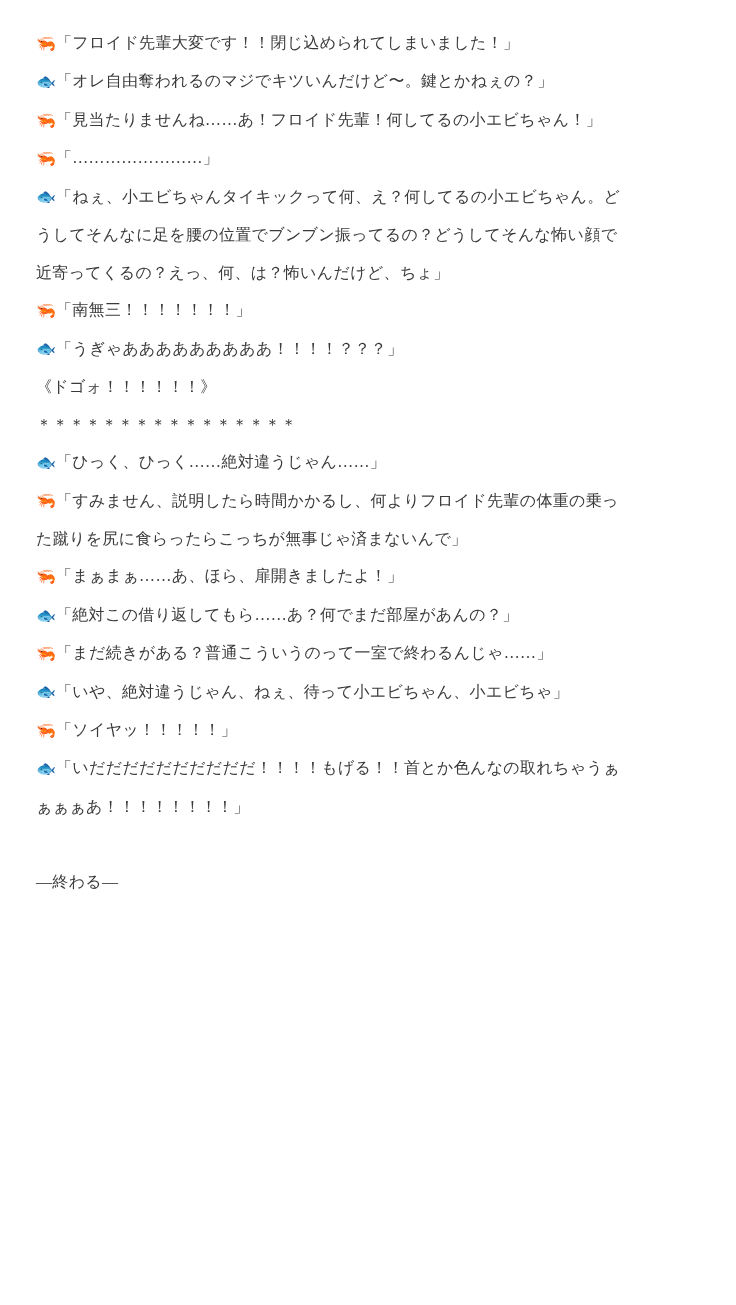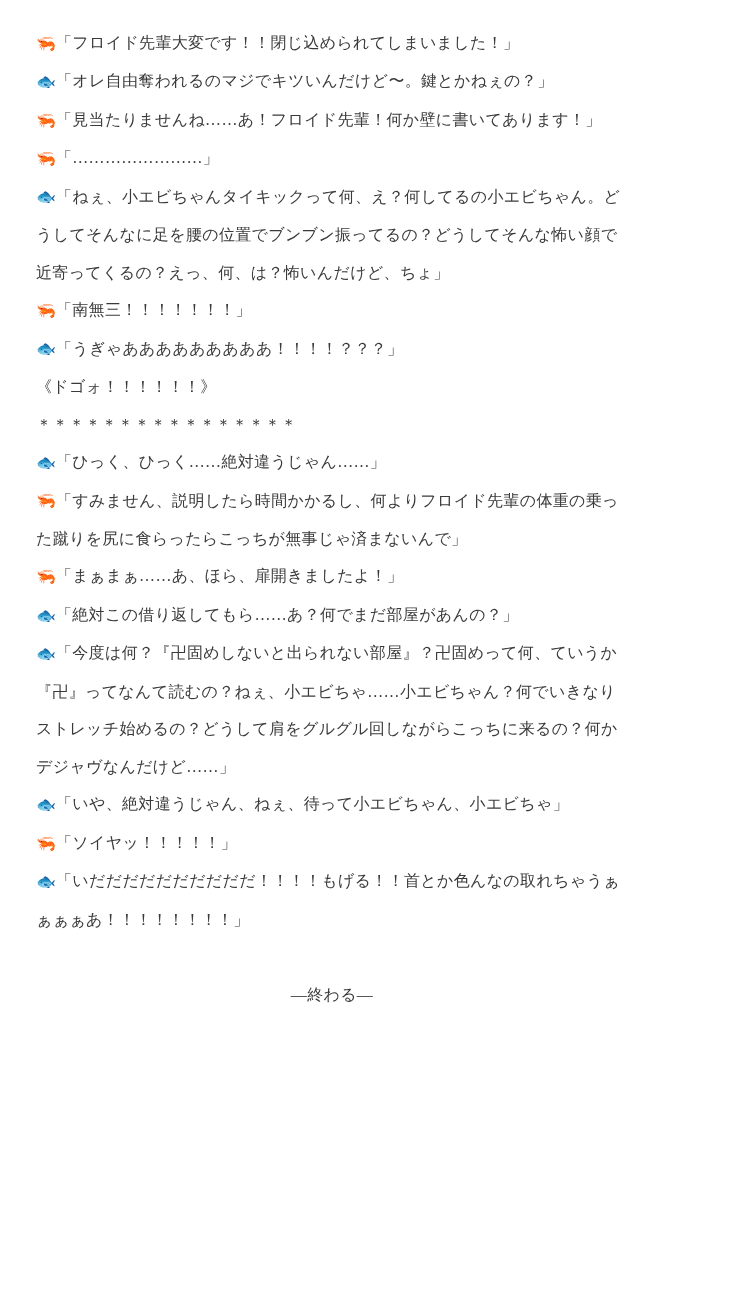--- a/index.html
+++ b/index.html
@@ -23,42 +23,41 @@
   }
   .icon {
     display: inline-block;
     width: 1.2em;
     text-align: center;
     margin-right: 0.05em;
     vertical-align: -0.05em;
   }
   .ending {
     margin-top: 2.35em;
-    text-align: center;
   }
 </style>
 </head>
 <body>
 
 <div class="page">
   <div id="lines-container">
       <div class="line"><span class="icon">🦐</span><span>「フロイド先輩大変です！！閉じ込められてしまいました！」</span></div>
       <div class="line"><span class="icon">🐟</span><span>「オレ自由奪われるのマジでキツいんだけど〜。鍵とかねぇの？」</span></div>
-      <div class="line"><span class="icon">🦐</span><span>「見当たりませんね……あ！フロイド先輩！何か壁に書いてあります！」</span></div>
+      <div class="line"><span class="icon">🦐</span><span>「見当たりませんね……あ！フロイド先輩！何してるの小エビちゃん！」</span></div>
       <div class="line"><span class="icon">🦐</span><span>「……………………」</span></div>
       <div class="line"><span class="icon">🐟</span><span>「ねぇ、小エビちゃんタイキックって何、え？何してるの小エビちゃん。どうしてそんなに足を腰の位置でブンブン振ってるの？どうしてそんな怖い顔で近寄ってくるの？えっ、何、は？怖いんだけど、ちょ」</span></div>
       <div class="line"><span class="icon">🦐</span><span>「南無三！！！！！！！」</span></div>
       <div class="line"><span class="icon">🐟</span><span>「うぎゃあああああああああ！！！！？？？」</span></div>
       <div class="line"><span>《ドゴォ！！！！！！》</span></div>
       <div class="line"><span>＊＊＊＊＊＊＊＊＊＊＊＊＊＊＊＊</span></div>
       <div class="line"><span class="icon">🐟</span><span>「ひっく、ひっく……絶対違うじゃん……」</span></div>
       <div class="line"><span class="icon">🦐</span><span>「すみません、説明したら時間かかるし、何よりフロイド先輩の体重の乗った蹴りを尻に食らったらこっちが無事じゃ済まないんで」</span></div>
       <div class="line"><span class="icon">🦐</span><span>「まぁまぁ……あ、ほら、扉開きましたよ！」</span></div>
       <div class="line"><span class="icon">🐟</span><span>「絶対この借り返してもら……あ？何でまだ部屋があんの？」</span></div>
-      <div class="line"><span class="icon">🐟</span><span>「今度は何？『卍固めしないと出られない部屋』？卍固めって何、ていうか『卍』ってなんて読むの？ねぇ、小エビちゃ……小エビちゃん？何でいきなりストレッチ始めるの？どうして肩をグルグル回しながらこっちに来るの？何かデジャヴなんだけど……」</span></div>
+      <div class="line"><span class="icon">🦐</span><span>「まだ続きがある？普通こういうのって一室で終わるんじゃ……」</span></div>
       <div class="line"><span class="icon">🐟</span><span>「いや、絶対違うじゃん、ねぇ、待って小エビちゃん、小エビちゃ」</span></div>
       <div class="line"><span class="icon">🦐</span><span>「ソイヤッ！！！！！」</span></div>
       <div class="line"><span class="icon">🐟</span><span>「いだだだだだだだだだだ！！！！もげる！！首とか色んなの取れちゃうぁぁぁぁあ！！！！！！！！」</span></div>
     </div>
   <div class="line ending">
     <span>―終わる―</span>
   </div>
 </div>
 
 </body></html>

